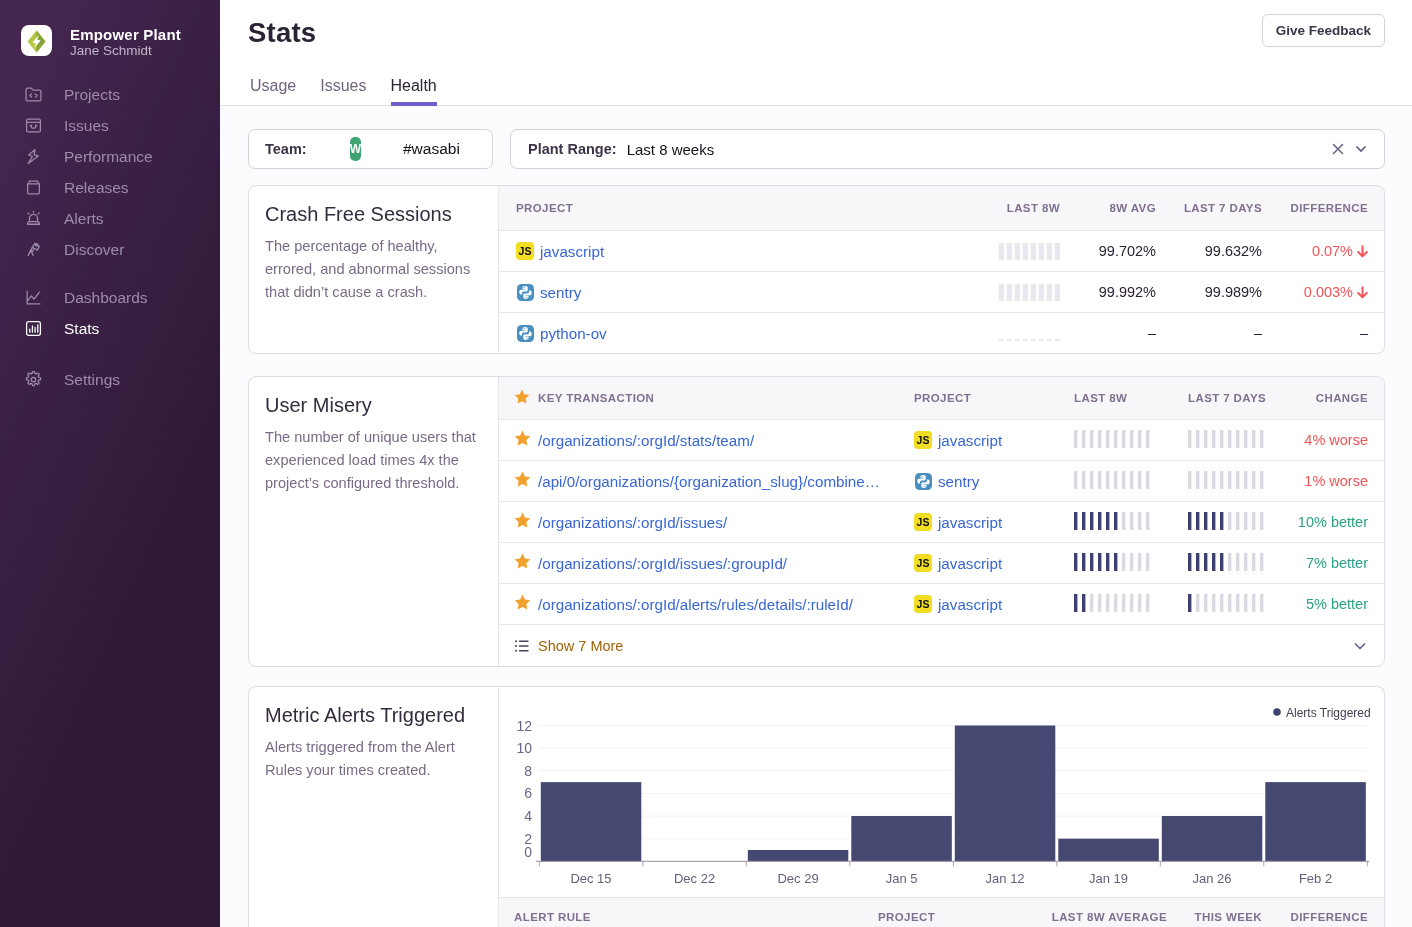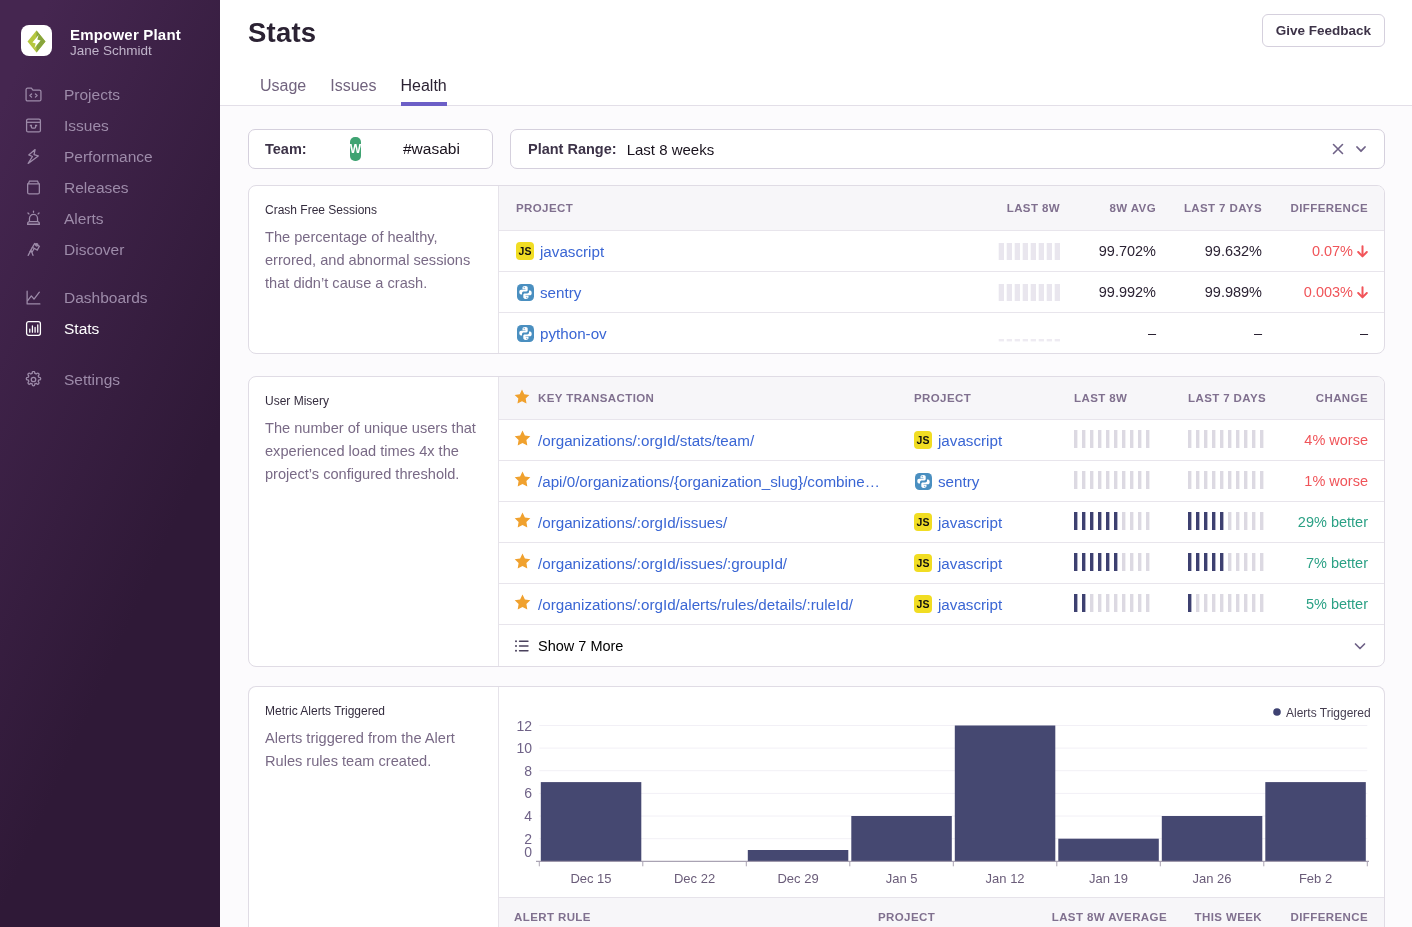--- a/index.html
+++ b/index.html
@@ -19,42 +19,42 @@
 .nav li svg { width:17px; height:17px; margin-right:22px; flex:none; }
 .nav li.active { color:#fff; }
 .nav li.gap { margin-top:17px; }
 .nav li.gap2 { margin-top:20px; }
 
 
 #main { flex:1; display:flex; flex-direction:column; background:#fcfbfd; }
 .hdr { background:#fff; border-bottom:1px solid #e3dfe8; padding:0 28px; position:relative; height:106px; flex:none; }
 .hdr h1 { font-size:27.5px; font-weight:bold; color:#2b2233; padding-top:17px; letter-spacing:.2px; }
 .feedback { position:absolute; right:28px; top:14px; height:33px; padding:0 13px; background:#fff; border:1px solid #d5d0dd; border-radius:6px; font-family:inherit; font-size:13.5px; font-weight:bold; color:#3d3348; }
-.tabs { position:absolute; left:40px; bottom:-1px; display:flex; }
+.tabs { position:absolute; left:30px; bottom:-1px; display:flex; }
 .tab { font-size:16px; color:#71637e; margin-right:24px; padding-bottom:7px; border-bottom:4px solid transparent; }
 .tab.act { color:#2b2233; border-bottom-color:#6c5fc7; }
 .content { padding:23px 28px 0; }
 
 
 .filters { display:flex; margin-bottom:16px; }
 .fbox { height:40px; background:#fff; border:1px solid #d5d0dd; border-radius:7px; display:flex; align-items:center; }
 .team { width:245px; padding:0 10px 0 16px; margin-right:17px;gap:34px; }
 .flabel { font-size:14.5px; font-weight:bold; color:#3d3348; }
 .wavatar { width:24px; height:24px; border-radius:5px; background:#3fa372; color:#fff; font-size:12px; font-weight:bold; display:flex; align-items:center; justify-content:center; margin:0 8px 0 9px; }
 .teamname { font-size:15.5px; color:#18111c; }
 .team .chev { margin-left:auto; }
 .daterange { flex:1; padding:0 16px 0 17px; }
 .dr-val { font-size:15px; color:#18111c; margin-left:10px; }
 .dr-icons { margin-left:auto; display:flex; align-items:center; }
 
 
 .panel { background:#fff; border:1px solid #e0dce5; border-radius:8px; display:flex; margin-bottom:22px; overflow:hidden; }
 .misery { margin-bottom:19px; }
 .pleft { width:250px; flex:none; border-right:1px solid #e6e3ea; padding:17px 16px; }
-.ptitle { font-size:12px; color:#342c3e; margin-bottom:9px; }
+.ptitle { font-size:20px; color:#342c3e; margin-bottom:9px; }
 .pdesc { font-size:14.6px; color:#796a86; line-height:23px; }
 .pright { flex:1; min-width:0; }
 .thead { background:#f7f6f9; display:flex; align-items:center; font-size:11.5px; font-weight:bold; color:#80708f; letter-spacing:.4px; }
 .trow { display:flex; align-items:center; border-top:1px solid #e8e5ec; font-size:14.5px; height:41px; }
 
 
 .crash .thead { height:44px; padding:0 16px 0 17px; }
 .crash .trow { padding:0 16px 0 17px; }
 .c-proj { flex:1; display:flex; align-items:center; min-width:0; }
 .c-8w { width:100px; text-align:right; display:flex; justify-content:flex-end; }
@@ -71,21 +71,21 @@
 
 
 .misery .thead { height:42px; padding:0 16px 0 15px; }
 .misery .trow { padding:0 16px 0 15px; }
 .m-star { width:24px; flex:none; }
 .m-key { flex:1; min-width:0; white-space:nowrap; overflow:hidden; }
 .m-proj { width:160px; display:flex; align-items:center; }
 .m-8w { width:114px; }
 .m-7d { width:100px; }
 .m-chg { width:80px; text-align:right; }
-.showmore { display:flex; align-items:center; height:42px; border-top:1px solid #e8e5ec; padding:0 16px 0 15px; font-size:14.5px; color:#000000; }
+.showmore { display:flex; align-items:center; height:42px; border-top:1px solid #e8e5ec; padding:0 16px 0 15px; font-size:14.5px; color:#a16207; }
 
 
 .alerts { margin-bottom:0; border-radius:8px 8px 0 0; border-bottom:none; }
 .alerts .pright { position:relative; height:240px; }
 .ahead { position:absolute; left:0; right:0; top:210px; height:44px; background:#f7f6f9; border-top:1px solid #e6e3ea; display:flex; align-items:flex-start; padding:13px 16px 0 15px; font-size:11.5px; font-weight:bold; color:#80708f; letter-spacing:.4px; }
 .a1 { flex:1; }
 .a2 { width:120px; }
 .a3 { width:169px; text-align:right; }
 .a4 { width:95px; text-align:right; }
 .a5 { width:106px; text-align:right; }
@@ -408,21 +408,21 @@
                   <rect x="8" y="0" width="3.4" height="18" fill="#3d4070"></rect>
                   <rect x="16" y="0" width="3.4" height="18" fill="#3d4070"></rect>
                   <rect x="24" y="0" width="3.4" height="18" fill="#3d4070"></rect>
                   <rect x="32" y="0" width="3.4" height="18" fill="#3d4070"></rect>
                   <rect x="40" y="0" width="3.4" height="18" fill="#dcd9e2"></rect>
                   <rect x="48" y="0" width="3.4" height="18" fill="#dcd9e2"></rect>
                   <rect x="56" y="0" width="3.4" height="18" fill="#dcd9e2"></rect>
                   <rect x="64" y="0" width="3.4" height="18" fill="#dcd9e2"></rect>
                   <rect x="72" y="0" width="3.4" height="18" fill="#dcd9e2"></rect>
                 </svg></div>
-              <div class="m-chg"><span class="green">29% better</span></div>
+              <div class="m-chg"><span class="green">10% better</span></div>
             </div>
           <div class="trow">
               <div class="m-star"><svg width="17" height="17" viewBox="0 0 17 17">
                   <path d="M8.5 0.6 L10.9 5.5 L16.3 6.3 L12.4 10.1 L13.3 15.5 L8.5 12.9 L3.7 15.5 L4.6 10.1 L0.7 6.3 L6.1 5.5 Z" fill="#f0a12e"></path>
                 </svg></div>
               <div class="m-key"><span class="link">/organizations/:orgId/issues/:groupId/</span></div>
               <div class="m-proj">
                 <span class="badge js">JS</span>
                 <span class="link">javascript</span>
               </div>
@@ -498,21 +498,21 @@
               <svg style="margin-left:auto" width="16" height="16" viewBox="0 0 16 16" fill="none" stroke="#6f6287" stroke-width="1.7" stroke-linecap="round" stroke-linejoin="round">
                 <path d="M3.5 6 L8 10.5 L12.5 6"></path>
               </svg>
             </div>
         </div>
       </section>
 
       <section class="panel alerts">
         <div class="pleft">
           <div class="ptitle">Metric Alerts Triggered</div>
-          <div class="pdesc">Alerts triggered from the Alert Rules rules team created.</div>
+          <div class="pdesc">Alerts triggered from the Alert Rules your times created.</div>
         </div>
         <div class="pright">
           <svg width="885" height="210" viewBox="0 0 885 210" font-family="Liberation Sans, sans-serif">
               <line x1="40.3" y1="151.7" x2="868.3" y2="151.7" stroke="#f2f0f6" stroke-width="1"></line>
               <line x1="40.3" y1="129.0" x2="868.3" y2="129.0" stroke="#f2f0f6" stroke-width="1"></line>
               <line x1="40.3" y1="106.4" x2="868.3" y2="106.4" stroke="#f2f0f6" stroke-width="1"></line>
               <line x1="40.3" y1="83.7" x2="868.3" y2="83.7" stroke="#f2f0f6" stroke-width="1"></line>
               <line x1="40.3" y1="61.1" x2="868.3" y2="61.1" stroke="#f2f0f6" stroke-width="1"></line>
               <line x1="40.3" y1="38.5" x2="868.3" y2="38.5" stroke="#f2f0f6" stroke-width="1"></line>
               <text x="33" y="169.5" text-anchor="end" font-size="14" fill="#6f6287">0</text>

